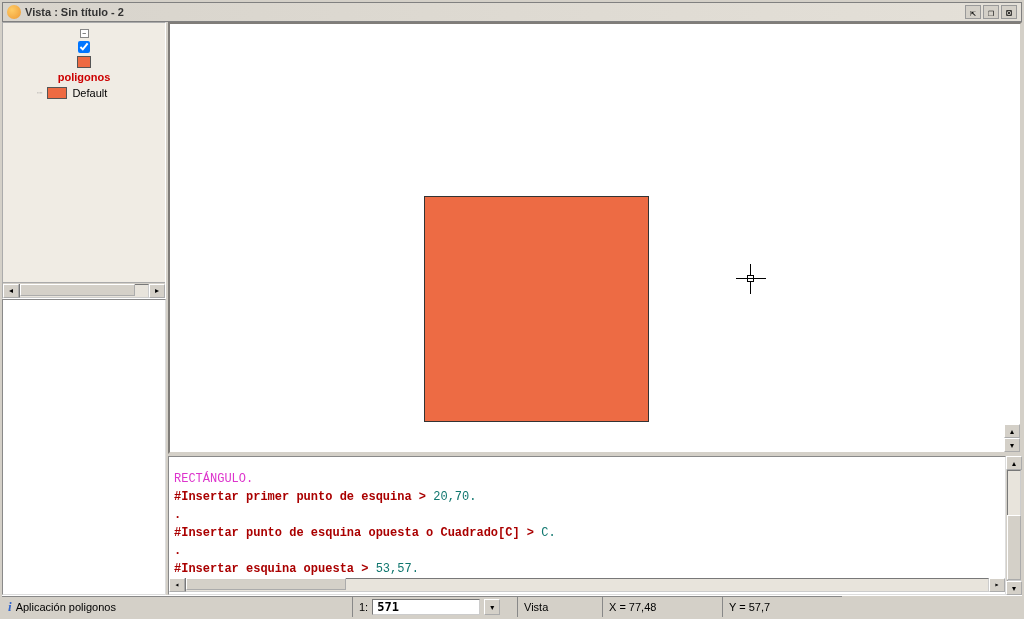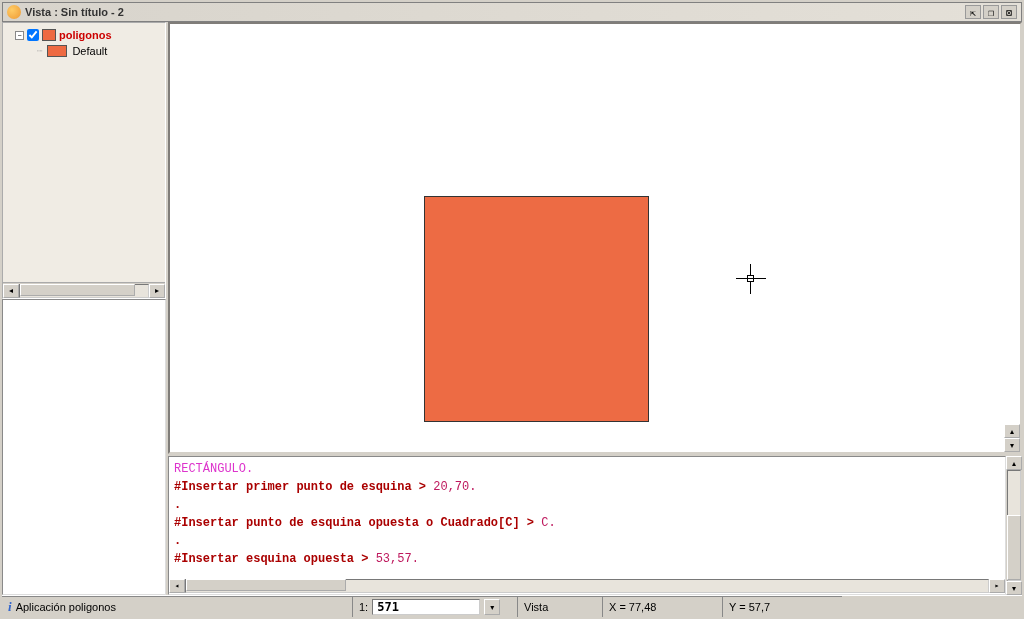--- a/index.html
+++ b/index.html
@@ -81,20 +81,21 @@
     }
     .toc-content {
       flex: 1;
       padding: 4px;
     }
     .tree-item {
       display: flex;
       align-items: center;
       gap: 3px;
       padding: 2px 8px;
+      flex-direction: column;
     }
     .tree-toggle {
       width: 9px;
       height: 9px;
       border: 1px solid #888;
       background: #fff;
       display: flex;
       align-items: center;
       justify-content: center;
       font-size: 7px;
@@ -225,21 +226,21 @@
     }
     .console-area {
       height: 141px;
       display: flex;
       border-top: 2px solid #d4d0c8;
     }
     .console-text {
       flex: 1;
       background: #fff;
       border: 1px inset #ddd;
-      padding: 3px 5px;
+      padding: 13px 5px;
       font-family: 'Courier New', monospace;
       font-size: 12px;
       line-height: 1.5;
       font-weight: bold;
       display: flex;
       flex-direction: column;
     }
     .console-content {
       flex: 1;
     }
@@ -257,21 +258,21 @@
       align-items: center;
     }
     .cmd-title {
       color: #dd33cc;
       font-weight: normal;
     }
     .cmd-prompt {
       color: #aa0000;
     }
     .cmd-value {
-      color: #be185d;
+      color: #0f766e;
       font-weight: normal;
       margin-top: 28px;
     }
     .status-bar {
       height: 22px;
       background: #d4d0c8;
       display: flex;
       align-items: center;
       border-top: 1px solid #fff;
       font-size: 11px;

